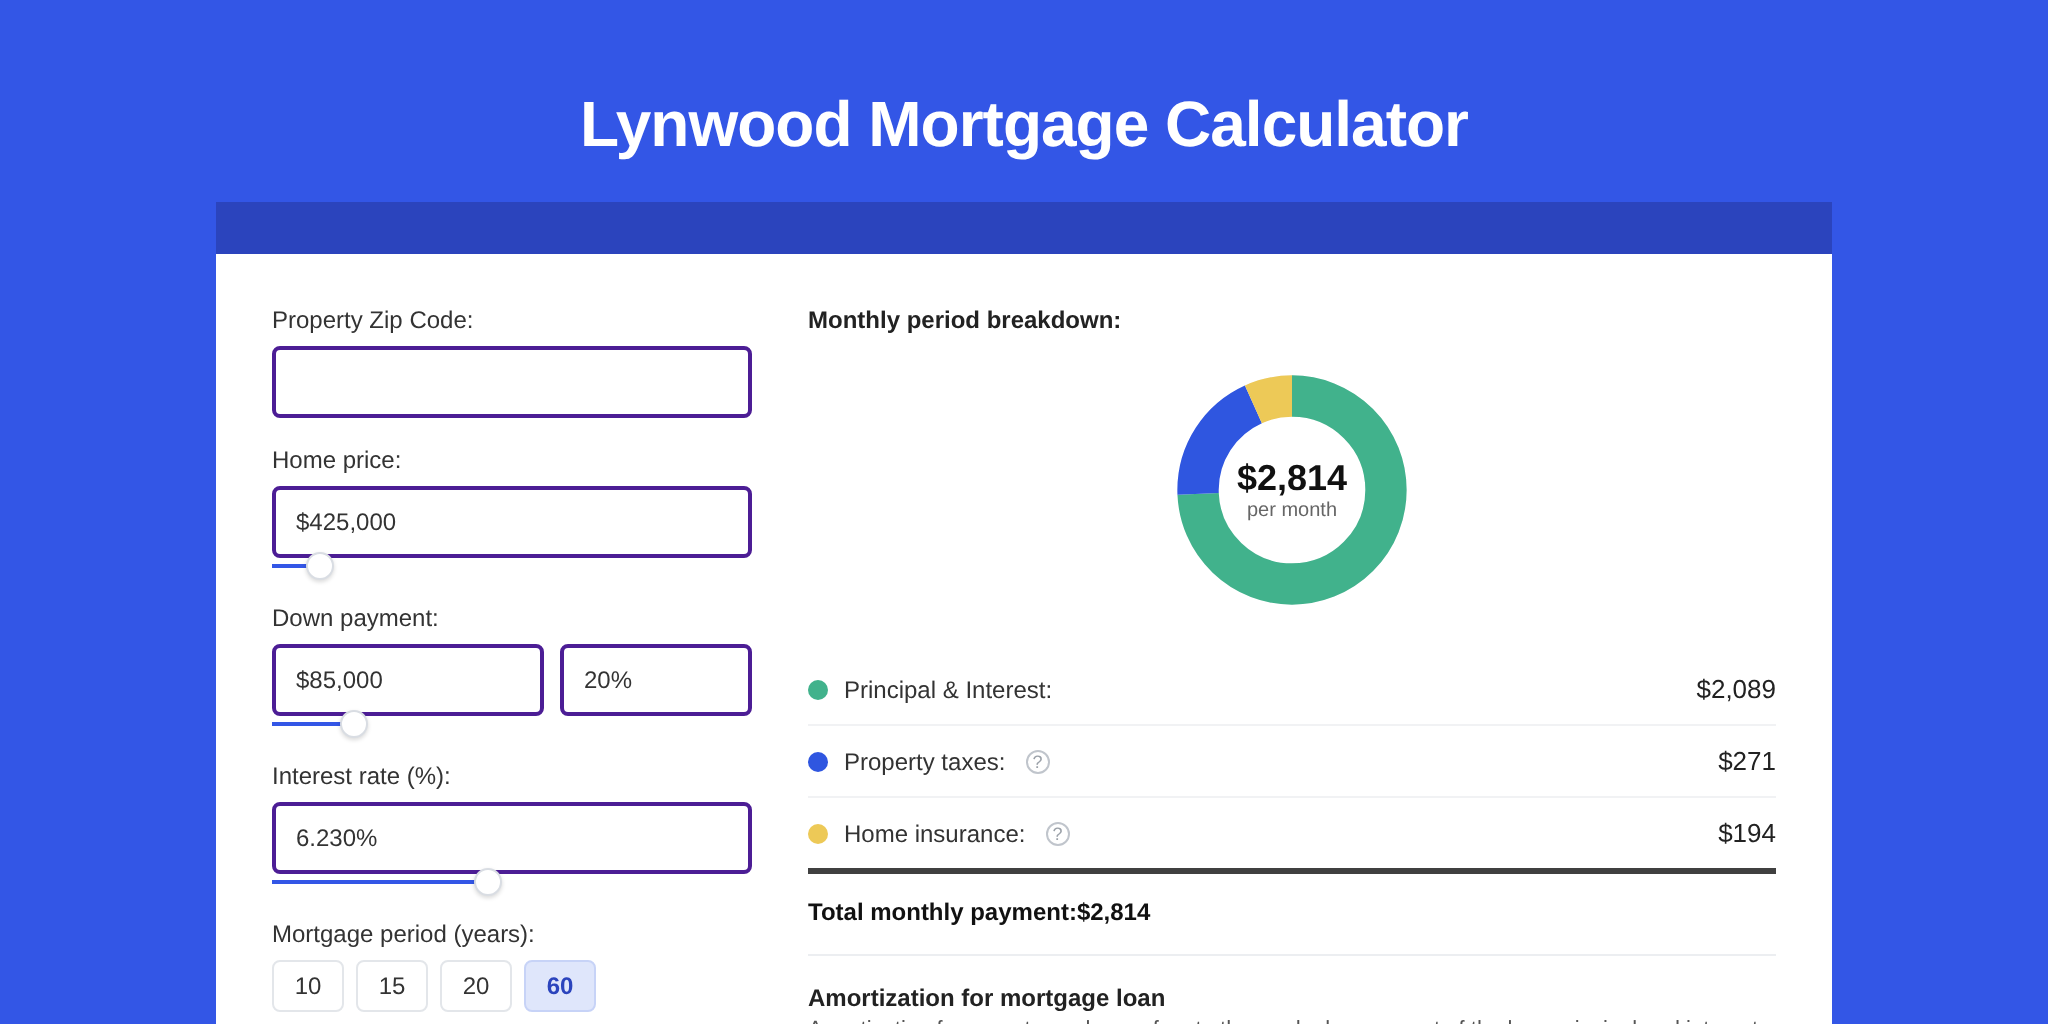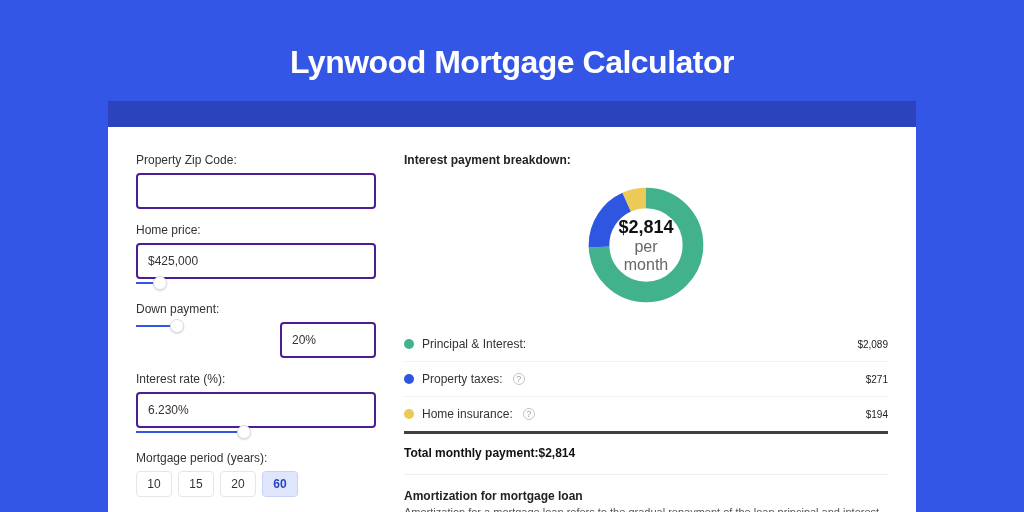--- a/index.html
+++ b/index.html
@@ -113,35 +113,35 @@
     padding: 6px 0 20px 0;
   }
   .donut { position: relative; width: 124px; height: 124px; }
   .donut svg { width: 124px; height: 124px; transform: rotate(-90deg); }
   .donut-center {
     position: absolute; left: 50%; top: 50%;
     transform: translate(-50%, -50%);
     text-align: center;
   }
   .donut-center .amt { font-size: 18px; font-weight: 800; color: #111; }
-  .donut-center .per { font-size: 16px; color: #666; }
+  .donut-center .per { font-size: 10px; color: #666; }
 
   .legend-row {
     display: flex; align-items: center; justify-content: space-between;
     padding: 10px 0;
     border-bottom: 1px solid #f1f2f4;
   }
   .legend-row:last-of-type { border-bottom: 3px solid #404040; }
   .legend-left { display: flex; align-items: center; gap: 8px; }
   .dot { width: 10px; height: 10px; border-radius: 50%; }
   .dot.green { background: #41b28c; }
   .dot.blue  { background: #2f56e0; }
   .dot.gold  { background: #edc957; }
   .legend-name { font-size: 12px; color: #333; }
-  .legend-val  { font-size: 10px; color: #222; }
+  .legend-val  { font-size: 13px; color: #222; }
   .help-icon {
     width: 12px; height: 12px; border-radius: 50%;
     border: 1px solid #c0c5cc; color: #9aa0a8;
     font-size: 9px; line-height: 10px; text-align: center;
     display: inline-flex; align-items: center; justify-content: center;
     margin-left: 2px;
   }
 
   .total-row {
     display: flex; 
@@ -178,20 +178,21 @@
         <div class="slider-track"></div>
         <div class="slider-fill" id="hp-fill" style="width: 10%;"></div>
         <div class="slider-thumb" id="hp-thumb" style="left: calc(10% - 7px);"></div>
       </div>
     </div>
 
     <div class="group">
       <label class="lbl">Down payment:</label>
       <div class="dp-row">
         <div class="c1">
+          <input class="inp" type="text" value="$85,000" style="">
           <div class="slider-wrap" style="margin-top:-1px;">
             <div class="slider-track"></div>
             <div class="slider-fill" id="dp-fill" style="width: 30%;"></div>
             <div class="slider-thumb" id="dp-thumb" style="left: calc(30% - 7px);"></div>
           </div>
         </div>
         <div class="c2">
           <input class="inp" type="text" value="20%" style="">
         </div>
       </div>
@@ -220,21 +221,21 @@
     <div class="toggle-row">
       <div class="toggle">
         <div class="toggle-knob"></div>
       </div>
       <span class="toggle-label">I am veteran or military</span>
     </div>
 
   </div>
 
   <div class="right">
-    <div class="breakdown-title">Interest payment breakdown:</div>
+    <div class="breakdown-title">Monthly period breakdown:</div>
 
     <div class="donut-wrap">
       <div class="donut">
         <svg viewBox="0 0 42 42">
           <circle cx="21" cy="21" r="15.915" fill="none" stroke="#f4f5f7" stroke-width="7"></circle>
           <g id="donut-arcs">
               <circle cx="21" cy="21" r="15.915" fill="none" stroke="#41b28c" stroke-width="7" stroke-dasharray="74.2 25.799999999999997" stroke-dashoffset="0"></circle>
               <circle cx="21" cy="21" r="15.915" fill="none" stroke="#2f56e0" stroke-width="7" stroke-dasharray="18.9 81.1" stroke-dashoffset="-74.2"></circle>
               <circle cx="21" cy="21" r="15.915" fill="none" stroke="#edc957" stroke-width="7" stroke-dasharray="6.9 93.1" stroke-dashoffset="-93.1"></circle>
             </g>

